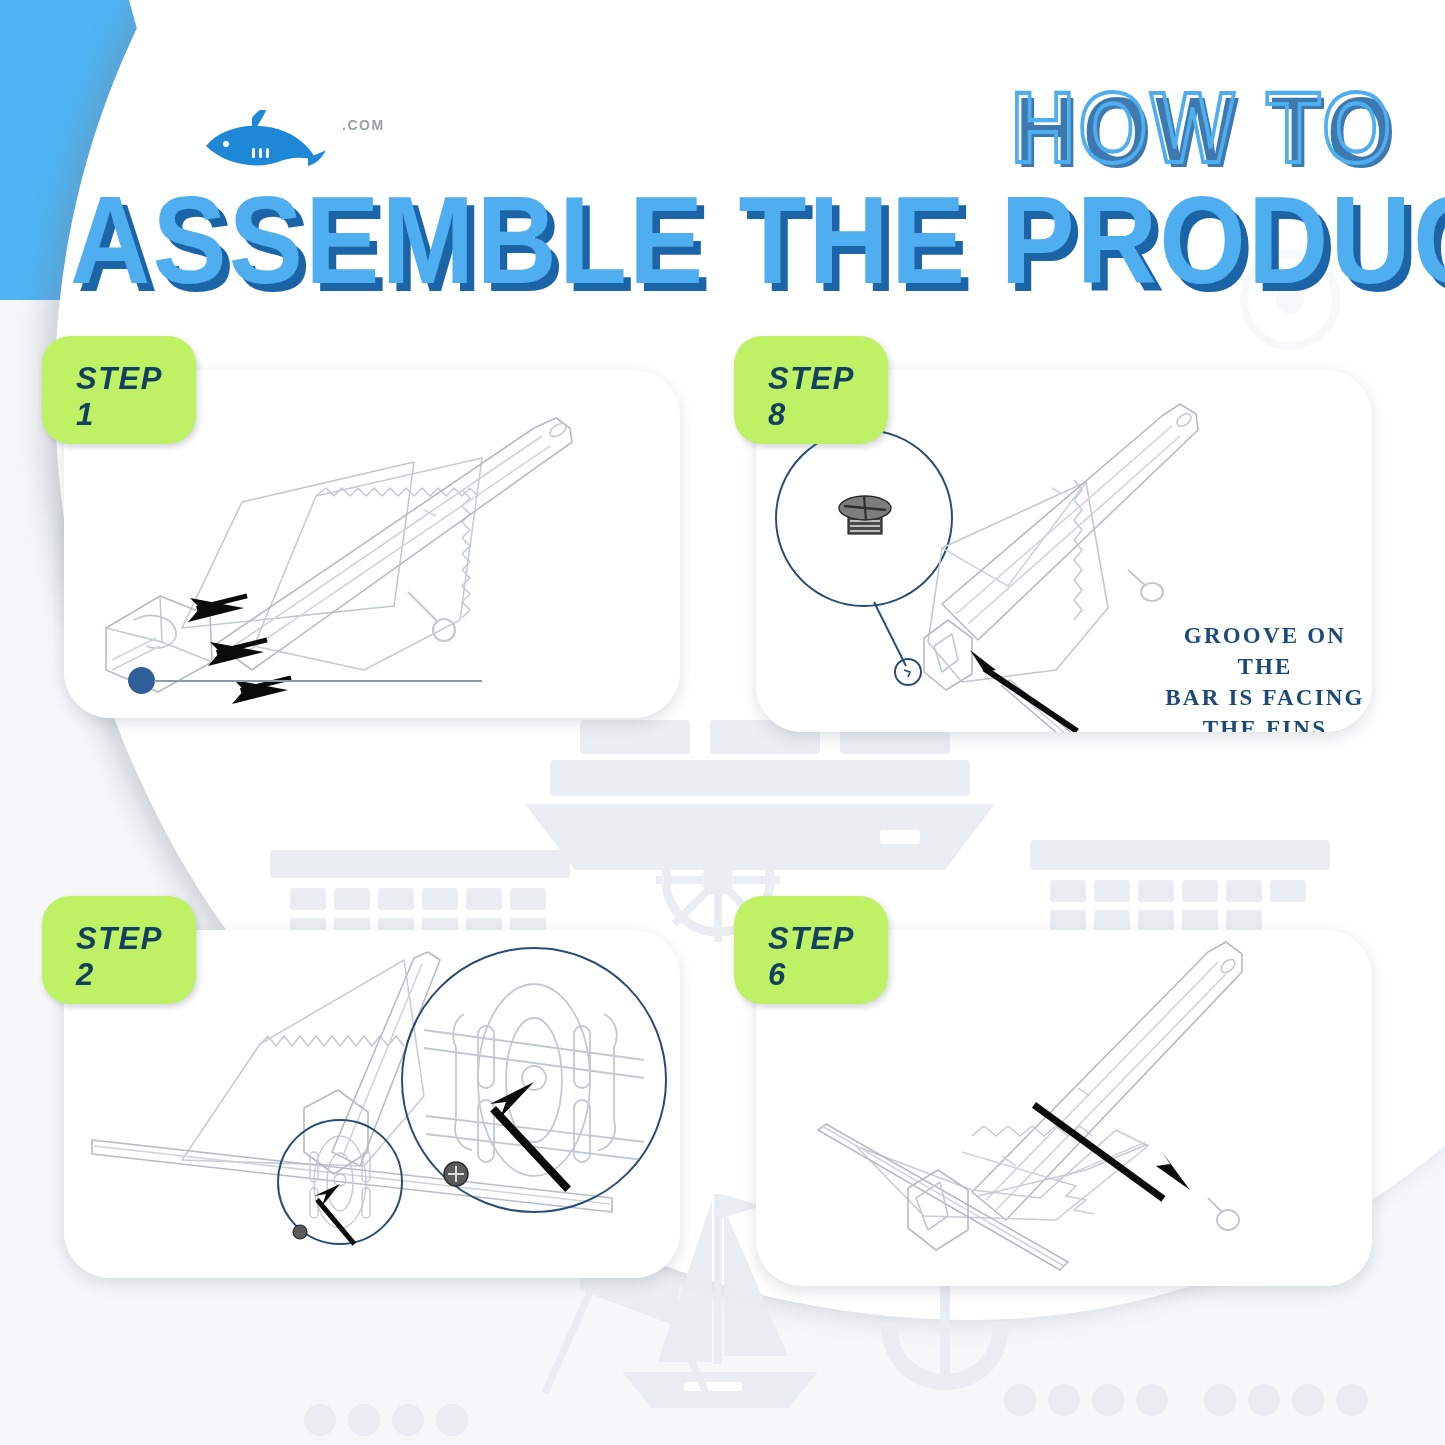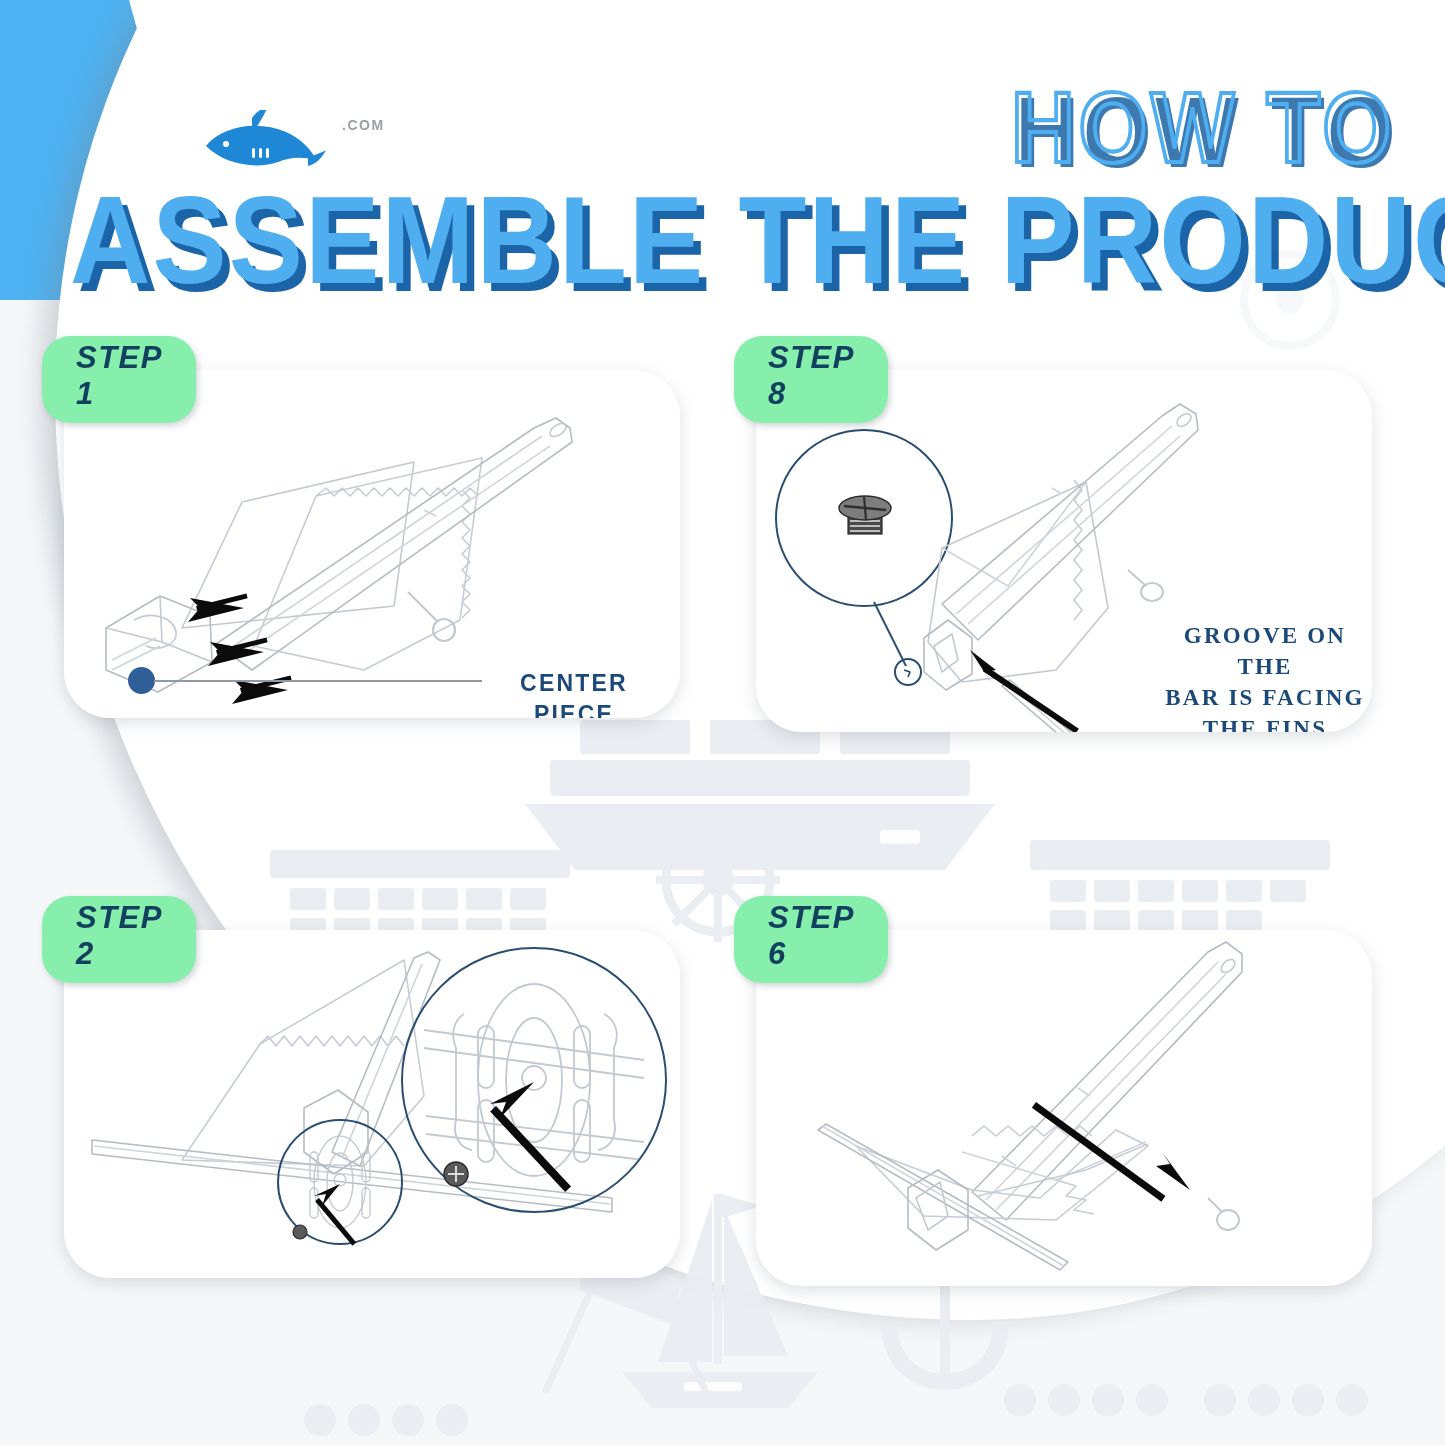--- a/index.html
+++ b/index.html
@@ -88,25 +88,25 @@
     transform-origin:left top;
     line-height:1;
     white-space:nowrap;
     font-family:"Liberation Sans Narrow","Liberation Sans",sans-serif;
   }
 
   
   .step{position:absolute;}
   .step-badge{
     position:absolute;left:0;top:0;z-index:5;
-    background:#86efac;
+    background:#bef264;
     color:#12405E;
     font-size:31px;font-weight:bold;font-style:italic;
     letter-spacing:1.5px;
-    padding:4px 34px 11px 34px;
+    padding:25px 34px 11px 34px;
     border-radius:28px;
     box-shadow:2px 3px 6px rgba(90,100,110,.28);
   }
   .step-card{
     position:absolute;left:22px;top:34px;
     background:#ffffff;
     border-radius:46px;
     box-shadow:0 5px 16px rgba(110,120,130,.22);
     overflow:hidden;
   }
@@ -334,21 +334,20 @@
           <path d="M180 238 L124 252 L136 238 L126 228 Z"></path>
           <rect x="132" y="236" width="52" height="5" transform="rotate(-14 132 236)"></rect>
           <path d="M200 282 L144 296 L156 282 L146 272 Z"></path>
           <rect x="152" y="280" width="52" height="5" transform="rotate(-14 152 280)"></rect>
           <path d="M224 320 L168 334 L180 320 L170 310 Z"></path>
           <rect x="176" y="318" width="52" height="5" transform="rotate(-14 176 318)"></rect>
         </g>
       </svg>
       <div class="lead-dot" style="left:64px;top:297px;"></div>
       <div class="lead-line" style="left:90px;top:310px;width:328px;"></div>
-      <div class="anno-label" style="left:420px;top:298px;width:180px;">CENTER PIECE</div>
     </div>
     <div class="step-caption">Slide 2 fins and
 1 shaft onto the
 center piece.</div>
   </div>
 
   <div class="step" id="step2">
     <div class="step-badge">STEP 8</div>
     <div class="step-card">
       <svg width="616" height="362" viewBox="0 0 616 362">

